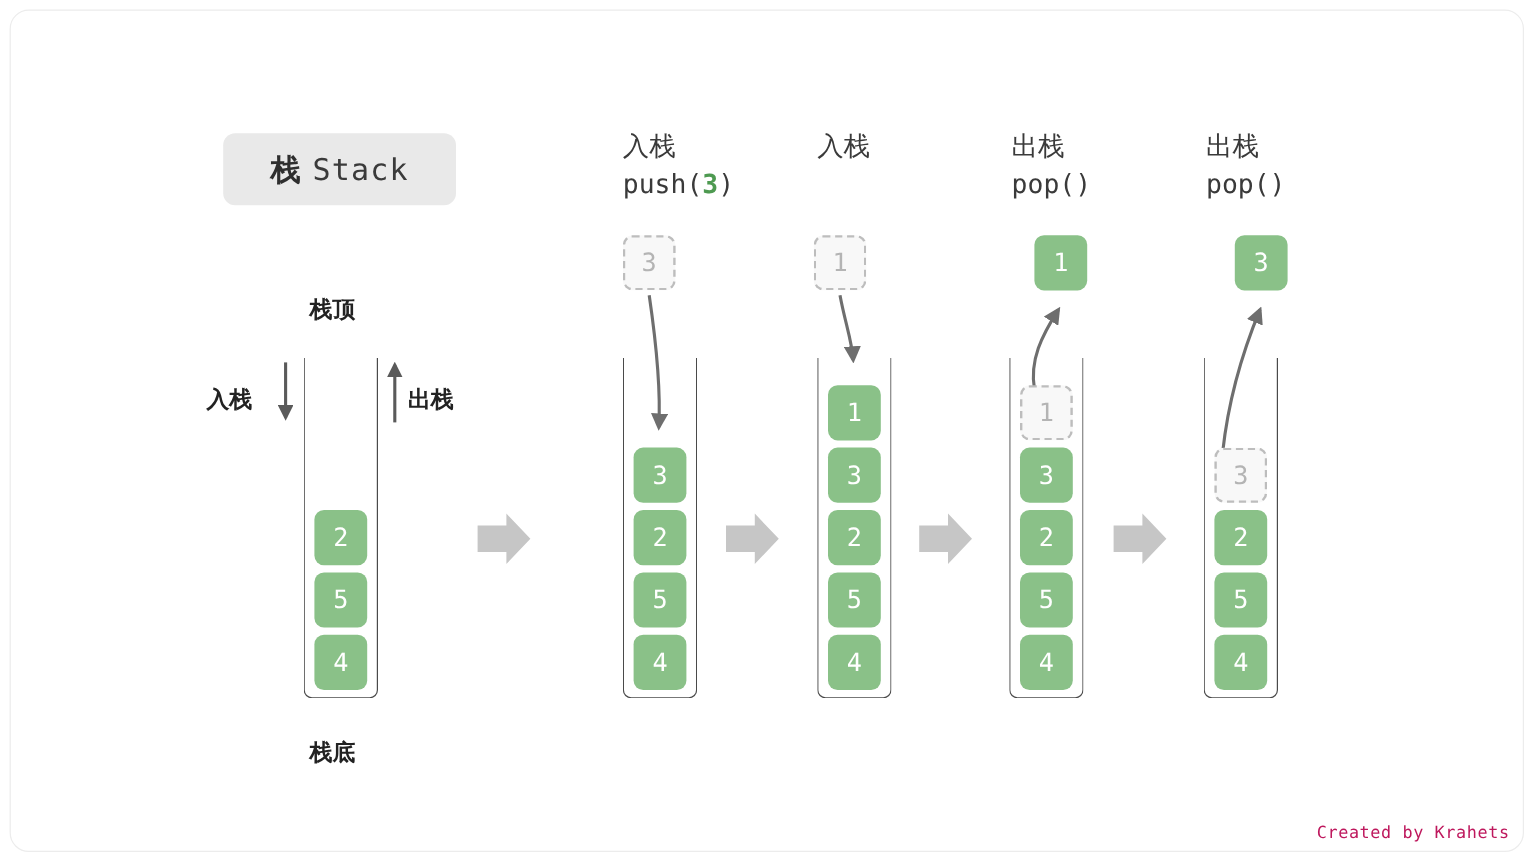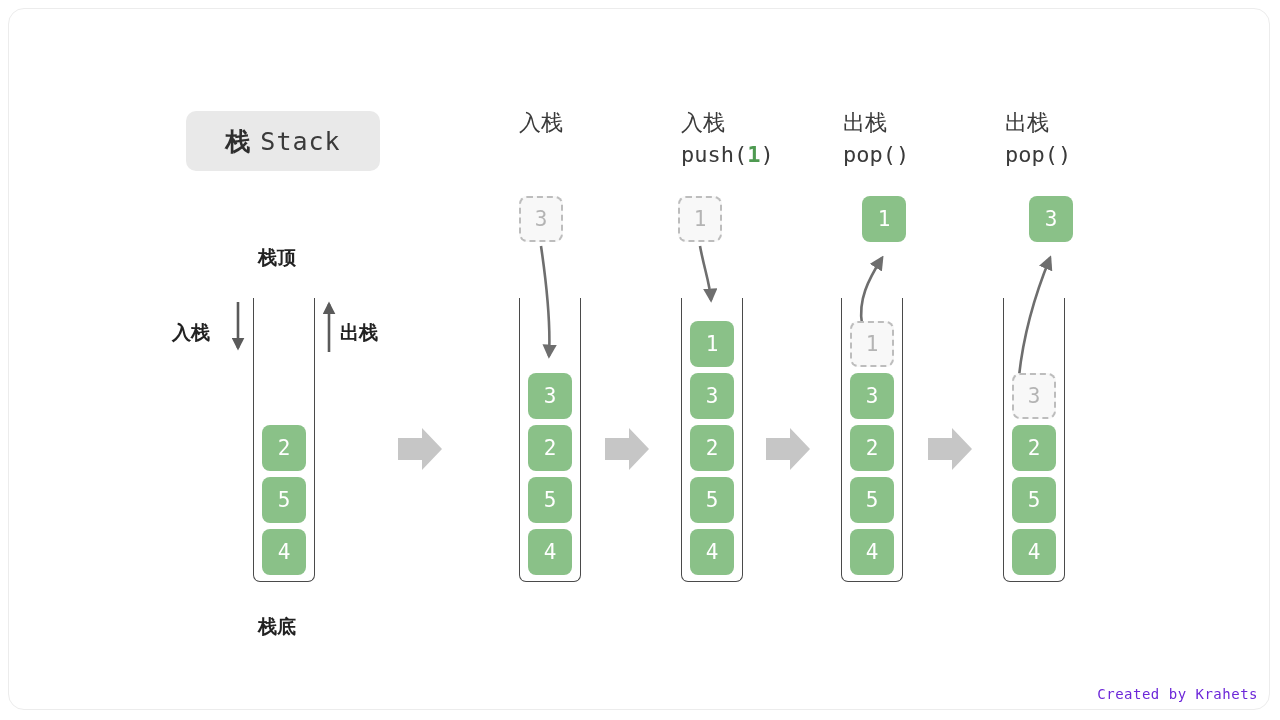--- a/index.html
+++ b/index.html
@@ -144,21 +144,21 @@
     pointer-events: none;
   }
 
   
   .watermark {
     position: absolute;
     right: 22px;
     bottom: 18px;
     font-family: "DejaVu Sans Mono", "Liberation Mono", monospace;
     font-size: 14px;
-    color: #6d28d9;
+    color: #be185d;
     letter-spacing: 0.5px;
     white-space: nowrap;
   }
 </style>
 </head>
 <body>
 
 <div id="canvas">
   <div class="card-frame"></div>
 
@@ -220,31 +220,31 @@
     </g>
   </svg>
 
   <div class="stack-box" style="left:253px; top:298px;"></div>
   <div class="cell filled" style="left:262px; top:425px;">2</div>
   <div class="cell filled" style="left:262px; top:477px;">5</div>
   <div class="cell filled" style="left:262px; top:529px;">4</div>
 
   <div class="col-head" style="left:519px; top:108px;">
     <div class="line1">入栈</div>
+    <div class="line2"><span>push(</span><span class="arg">3</span><span>)</span></div>
   </div>
   <div class="cell ghost" style="left:519px; top:196px;">3</div>
   <div class="stack-box" style="left:519px; top:298px;"></div>
   <div class="cell filled" style="left:528px; top:373px;">3</div>
   <div class="cell filled" style="left:528px; top:425px;">2</div>
   <div class="cell filled" style="left:528px; top:477px;">5</div>
   <div class="cell filled" style="left:528px; top:529px;">4</div>
 
   <div class="col-head" style="left:681px; top:108px;">
     <div class="line1">入栈</div>
-    <div class="line2"><span>push(</span><span class="arg">1</span><span>)</span></div>
   </div>
   <div class="cell ghost" style="left:678px; top:196px;">1</div>
   <div class="stack-box" style="left:681px; top:298px;"></div>
   <div class="cell filled" style="left:690px; top:321px;">1</div>
   <div class="cell filled" style="left:690px; top:373px;">3</div>
   <div class="cell filled" style="left:690px; top:425px;">2</div>
   <div class="cell filled" style="left:690px; top:477px;">5</div>
   <div class="cell filled" style="left:690px; top:529px;">4</div>
 
   <div class="col-head" style="left:843px; top:108px;">

